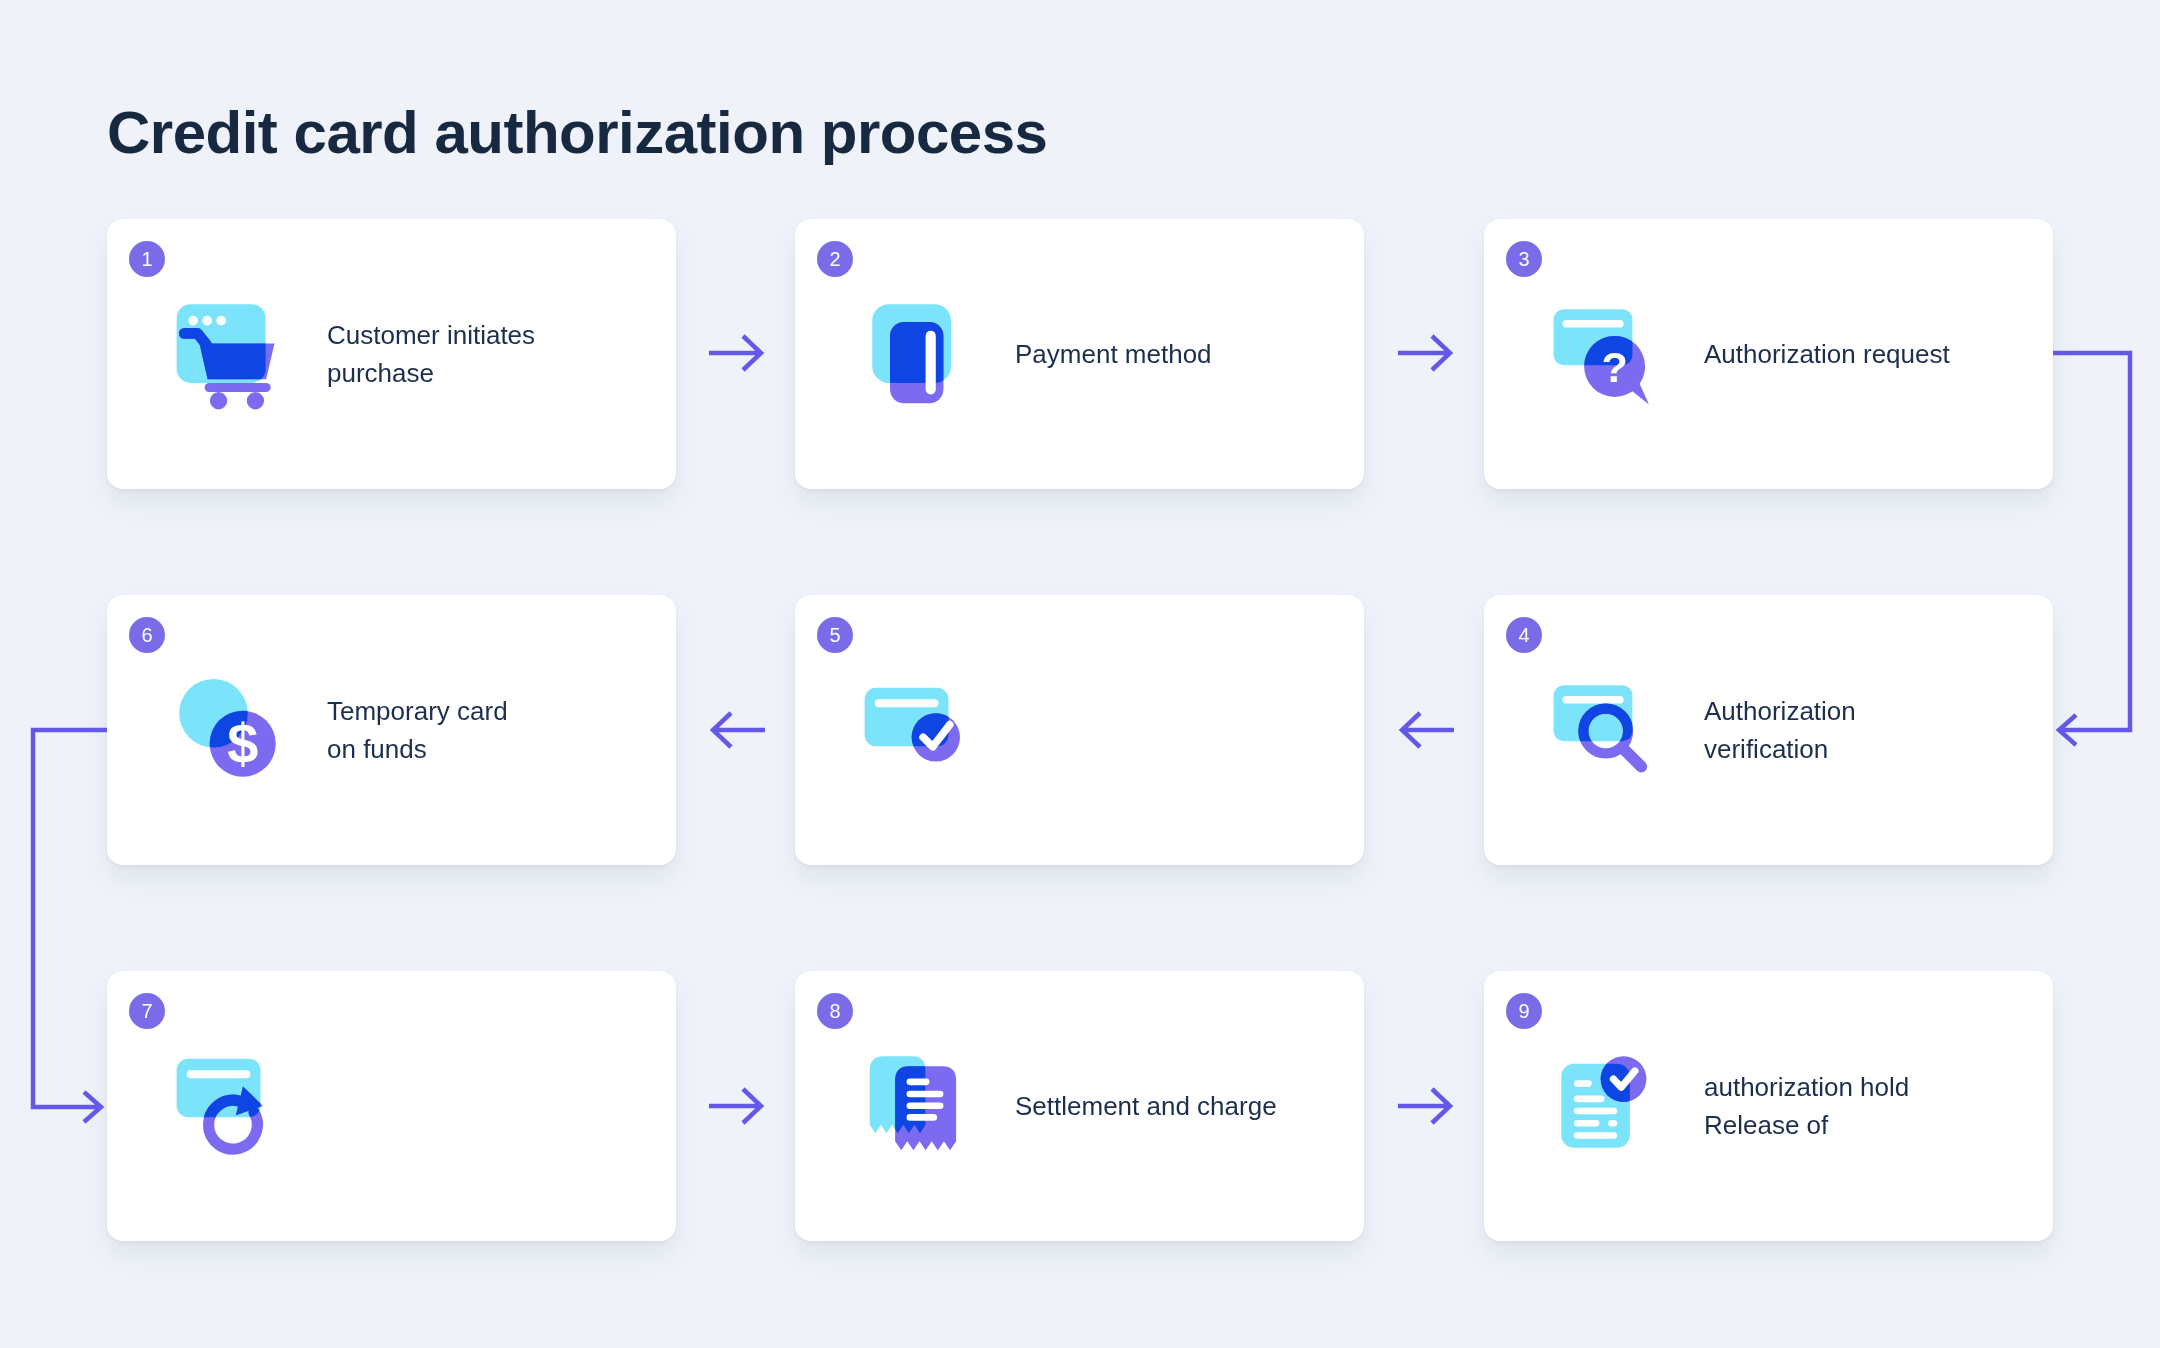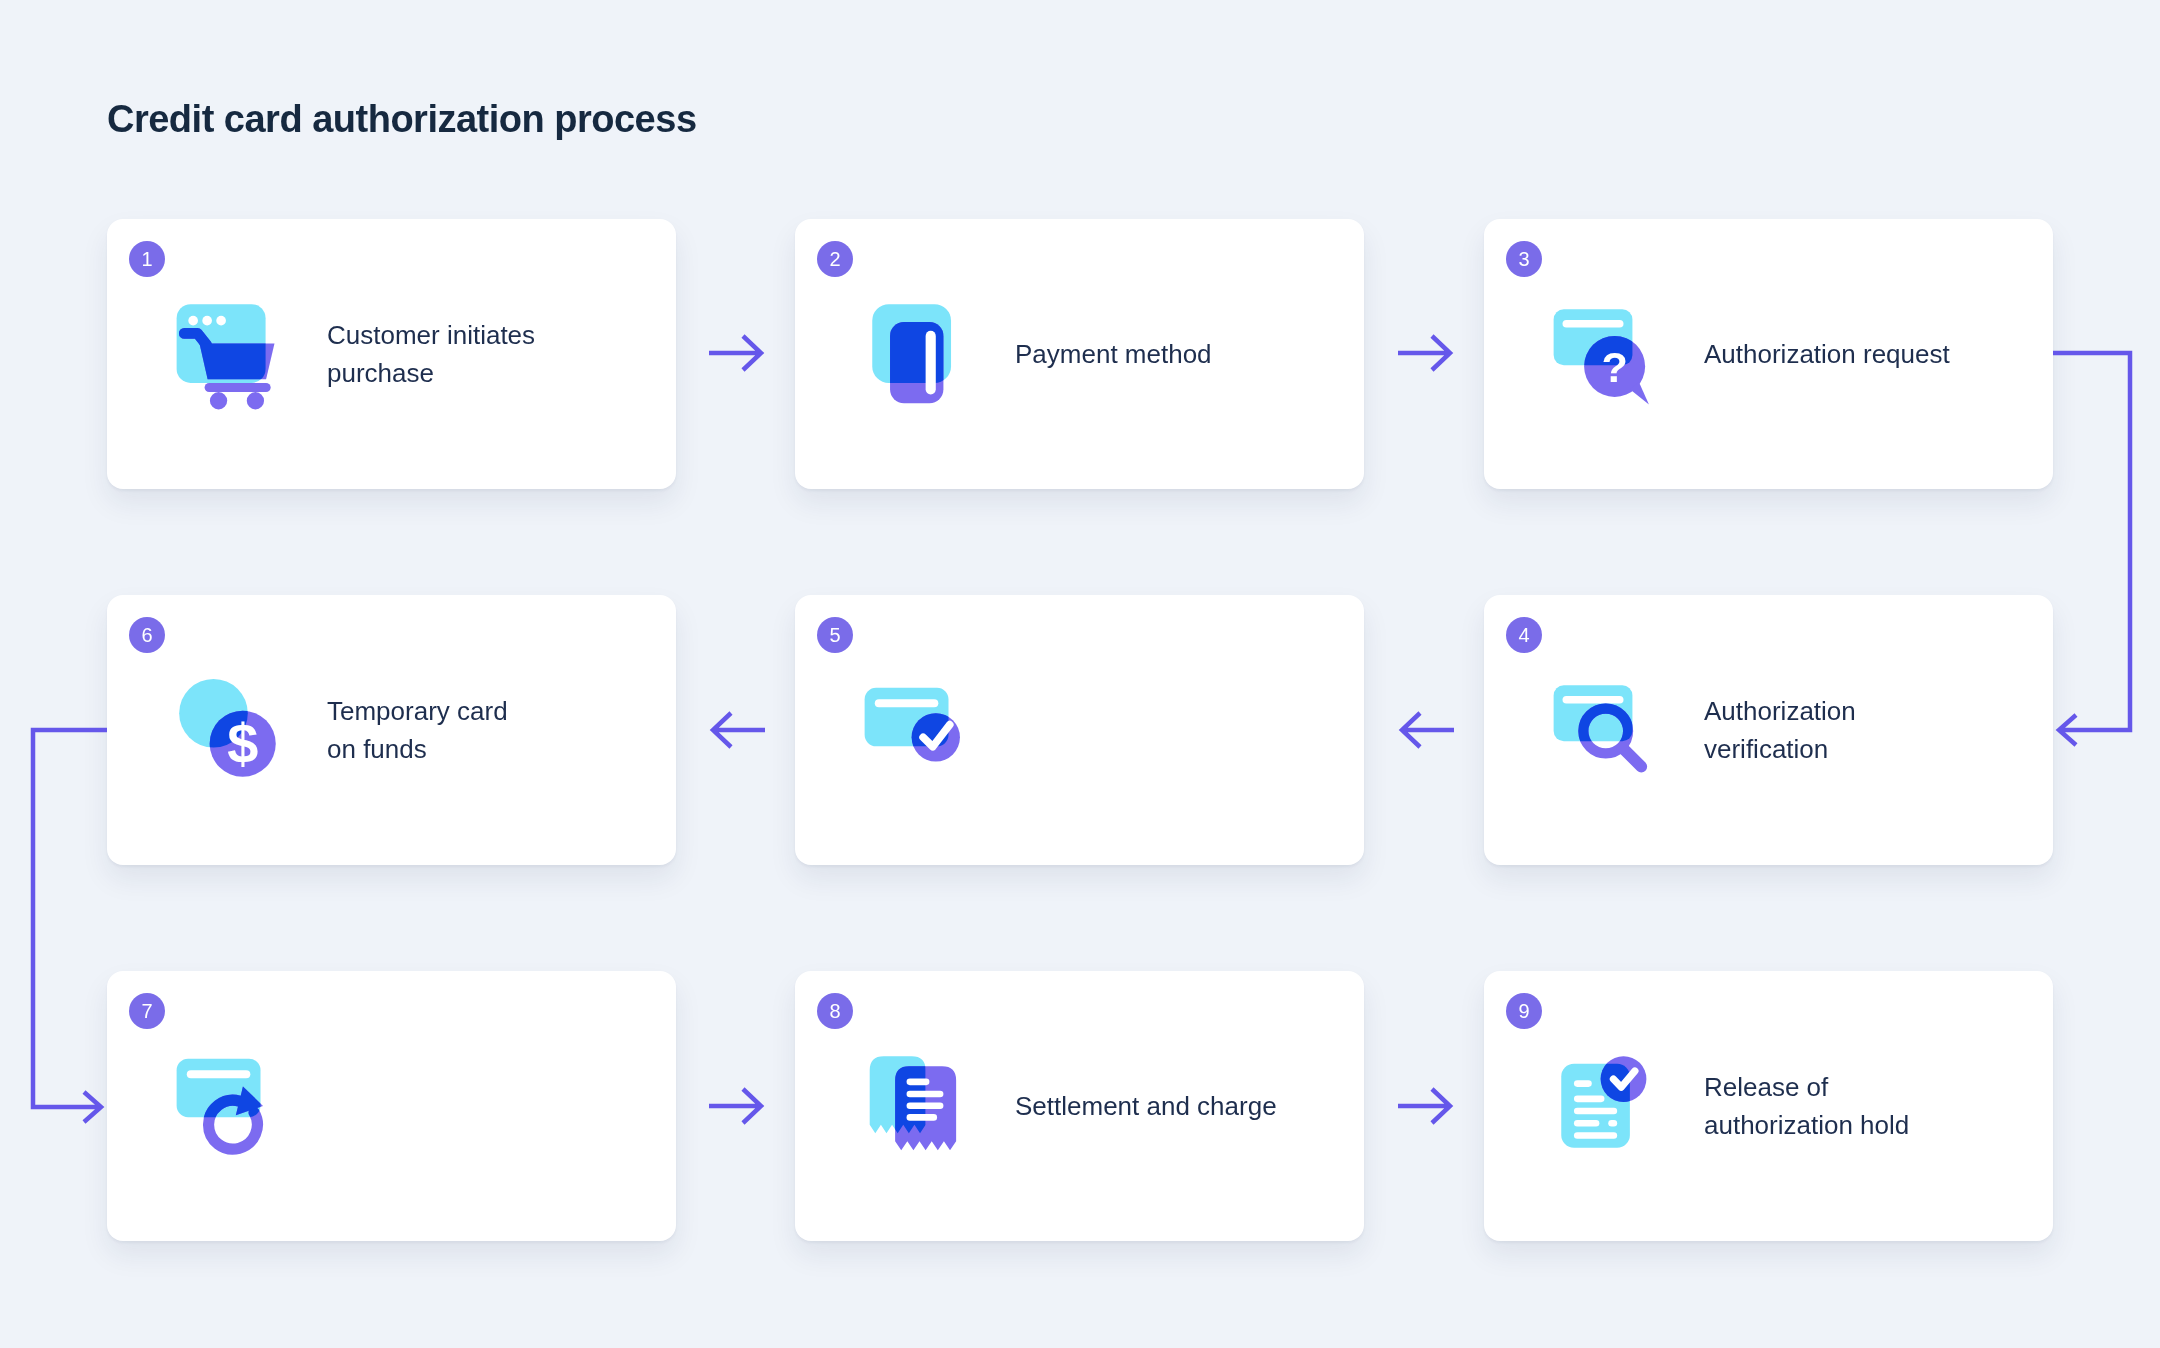--- a/index.html
+++ b/index.html
@@ -9,21 +9,21 @@
   *{margin:0;padding:0;box-sizing:border-box;}
   html,body{width:2160px;height:1348px;}
   body{
     background:var(--page-bg);
     font-family:"Liberation Sans", sans-serif;
     position:relative;
     overflow:hidden;
   }
   .title{
     position:absolute; left:107px; top:98px;
-    font-size:38px; font-weight:700; letter-spacing:-0.5px;
+    font-size:60px; font-weight:700; letter-spacing:-0.5px;
     color:var(--title-color);
   }
   .card{
     position:absolute; width:569px; height:270px;
     background:var(--card-bg); border-radius:16px;
     box-shadow:0 2px 3px rgba(23,43,77,.05), 0 14px 28px rgba(23,43,77,.08);
   }
   .badge{
     position:absolute; left:22px; top:22px; width:36px; height:36px;
     border-radius:50%; background:var(--badge);
@@ -264,22 +264,22 @@
       <rect x="11" y="24.3" width="17" height="2.6" rx="1.3" fill="#fff"></rect>
       <rect x="11" y="29.1" width="10" height="2.6" rx="1.3" fill="#fff"></rect>
       <rect x="24.5" y="29.1" width="3.5" height="2.6" rx="1.3" fill="#fff"></rect>
       <rect x="11" y="33.9" width="17" height="2.6" rx="1.3" fill="#fff"></rect>
       <use href="#g9" class="ic-p"></use>
       <use href="#g9" class="ic-b" clip-path="url(#c9)"></use>
       <path d="M26.5 13 L29.6 16.2 L35 9.8" stroke="#fff" stroke-width="2.8" fill="none" stroke-linecap="round" stroke-linejoin="round"></path>
     </svg>
   </span>
   <div class="label">
-    <div>Release of</div>
-      <div>authorization hold</div>
+    <div>authorization hold</div>
+      <div>Release of</div>
   </div>
 </div>
 
 <svg class="arrow" style="left:705px;top:329px" width="64" height="48">
   <path d="M4 24 H55 M38 7 L56 24 L38 41"></path>
 </svg>
 <svg class="arrow" style="left:1394px;top:329px" width="64" height="48">
   <path d="M4 24 H55 M38 7 L56 24 L38 41"></path>
 </svg>
 <svg class="arrow" style="left:2045px;top:331px" width="100" height="428">

